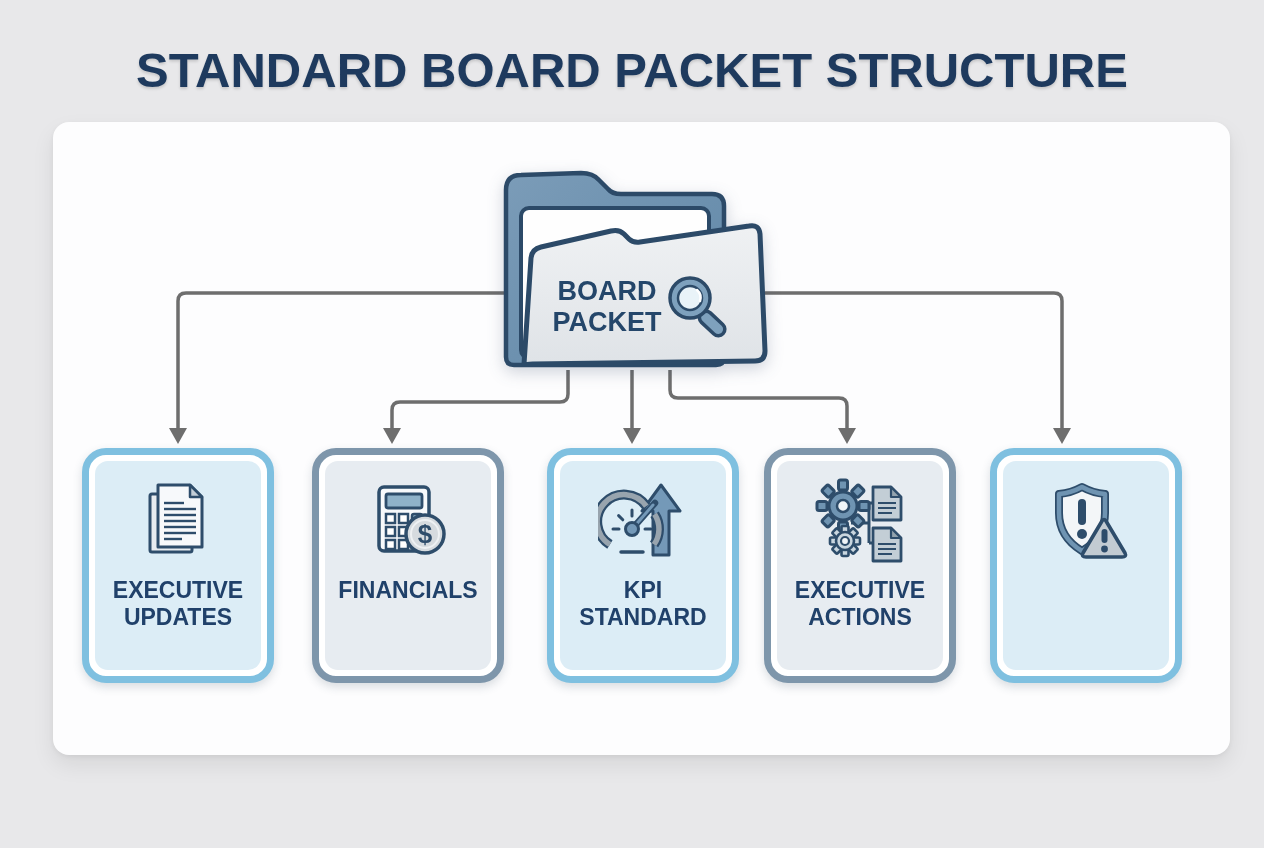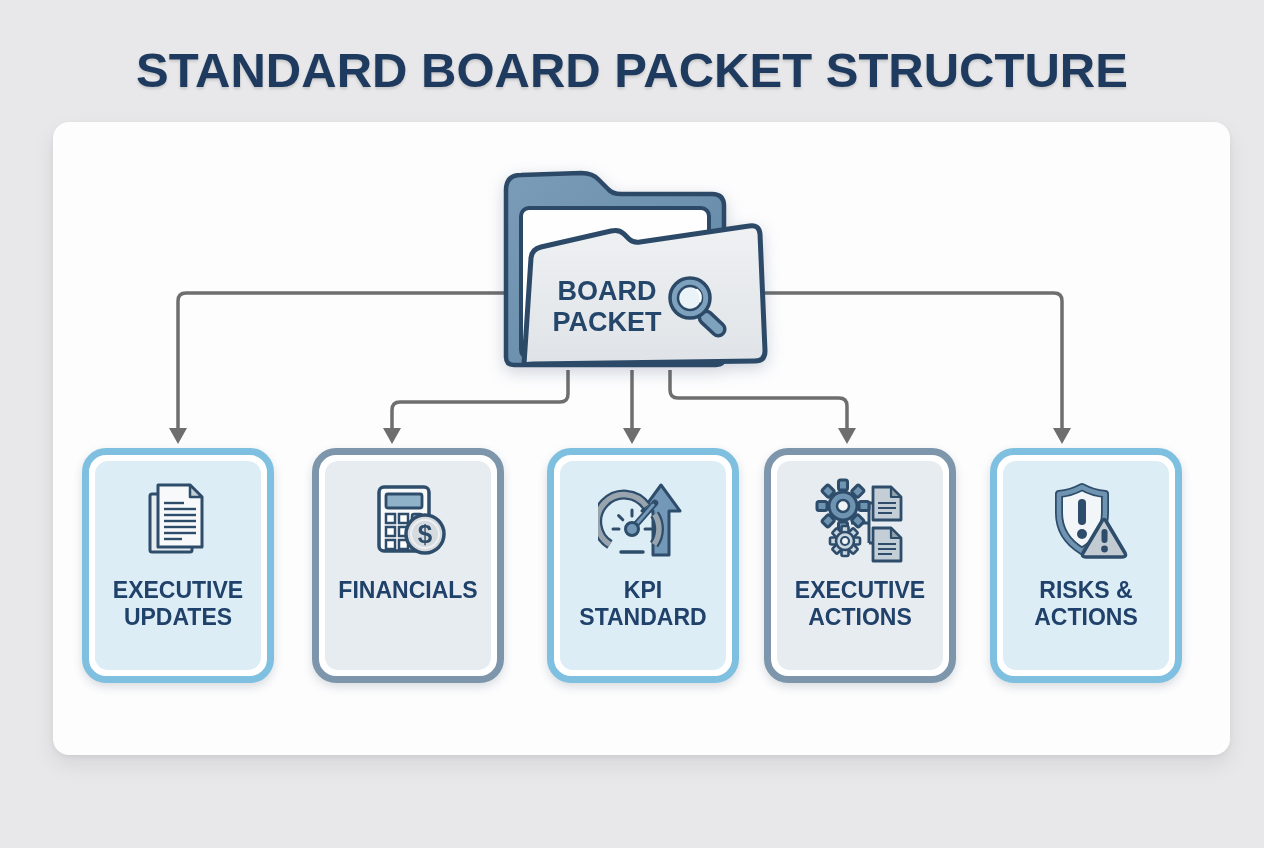--- a/index.html
+++ b/index.html
@@ -241,20 +241,16 @@
         <svg width="90" height="92" viewBox="0 0 90 92">
           <path d="M 41 10 Q 52 16 64 17 L 64 36 Q 64 60 41 74 Q 18 60 18 36 L 18 17 Q 30 16 41 10 Z" fill="#f3f6f8" stroke="#2e4d6b" stroke-width="8" stroke-linejoin="round"></path>
           <path d="M 41 10 Q 52 16 64 17 L 64 36 Q 64 60 41 74 Q 18 60 18 36 L 18 17 Q 30 16 41 10 Z" fill="none" stroke="#6f94b2" stroke-width="4.5" stroke-linejoin="round"></path>
           <rect x="37" y="22" width="8" height="26" rx="4" fill="#2e4d6b"></rect>
           <circle cx="41" cy="57" r="5" fill="#2e4d6b"></circle>
           <path d="M 61 44 Q 63 41 65 44 L 84 76 Q 86 80 81 80 H 45 Q 40 80 42 76 Z" fill="#c2cbd2" stroke="#2e4d6b" stroke-width="3.6" stroke-linejoin="round"></path>
           <rect x="60.5" y="52" width="6" height="14" rx="3" fill="#2e4d6b"></rect>
           <circle cx="63.5" cy="72" r="3.4" fill="#2e4d6b"></circle>
         </svg>
       </div>
-      <div class="box-label">
-        <span>RISKS &amp;</span><br>
-        <span>ACTIONS</span>
-      </div>
     </div>
   </div>
 
 </div>
 
 </body></html>

